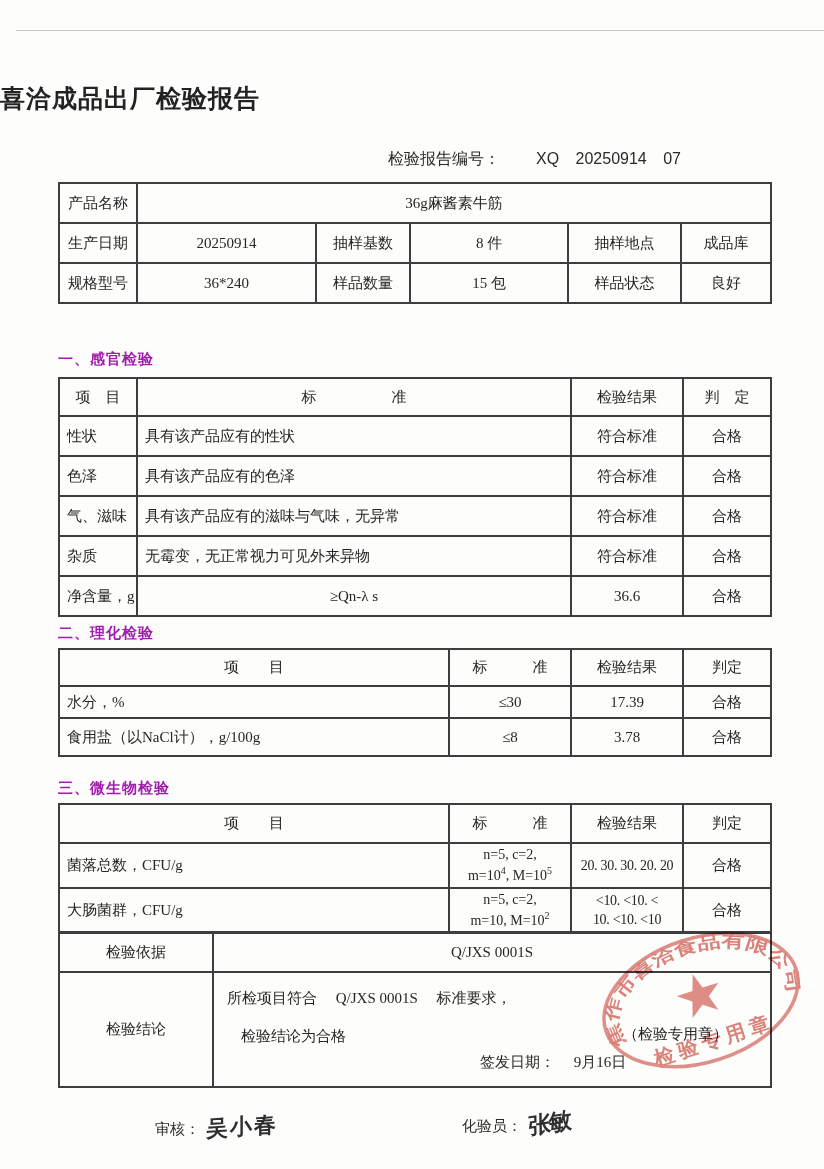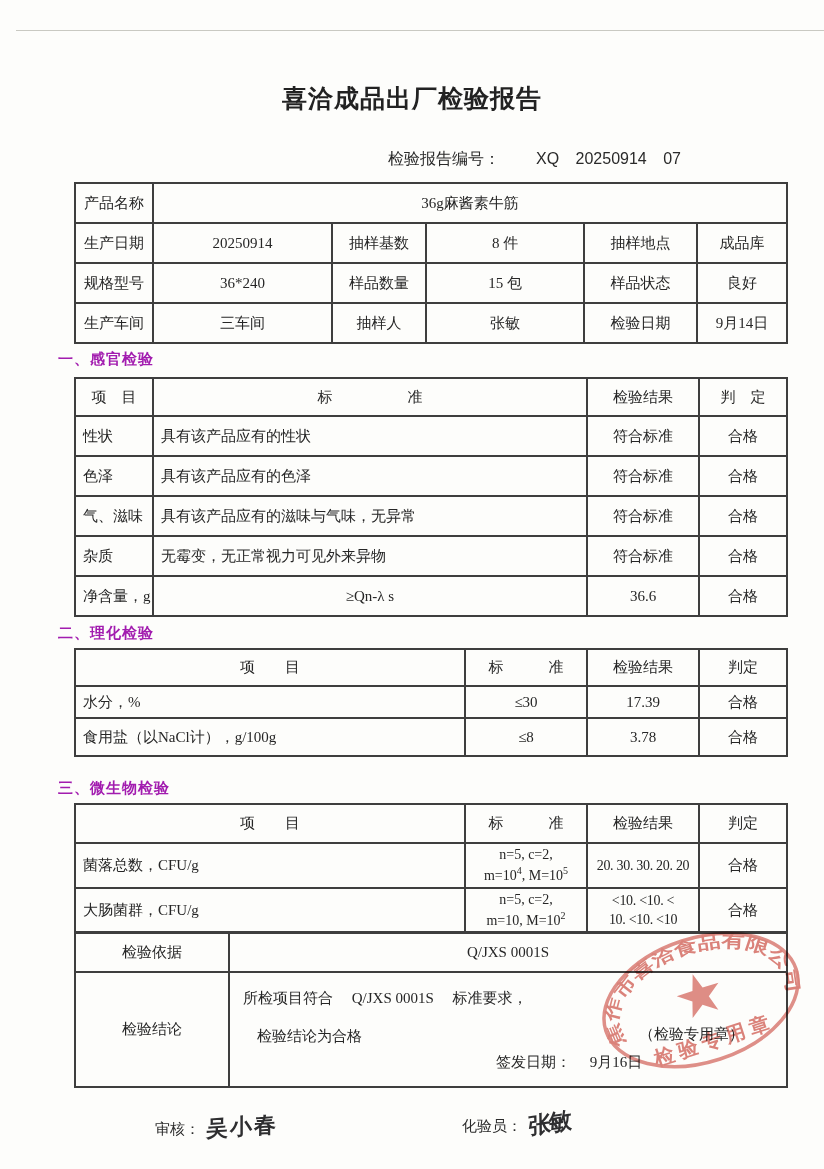--- a/index.html
+++ b/index.html
@@ -5,31 +5,31 @@
   * { margin:0; padding:0; box-sizing:border-box; }
   body { background:#ffffff; font-family:"Liberation Serif","DejaVu Serif",serif; }
   .page {
     position:relative; width:824px; height:1169px;
     background:#fdfdfb; color:#262626; overflow:hidden;
   }
   .scan-line { position:absolute; top:30px; left:16px; right:0; height:1px; background:#c9c9c2; }
 
   .doc-title {
     position:absolute; top:82px; left:0; width:100%;
-    text-align:center; font-family:"Liberation Sans","DejaVu Sans",sans-serif;
+    font-family:"Liberation Sans","DejaVu Sans",sans-serif;
     font-size:25px; font-weight:700; letter-spacing:1px; color:#222;
   }
   .report-no {
     position:absolute; top:149px; left:388px;
     font-family:"Liberation Sans","DejaVu Sans",sans-serif;
     font-size:16px; color:#2a2a2a; display:flex; align-items:baseline;
   }
   .report-no .val { margin-left:36px; word-spacing:12px; }
 
-  table { border-collapse:collapse; table-layout:fixed; position:absolute; left:74px; }
+  table { border-collapse:collapse; table-layout:fixed; position:absolute; left:58px; }
   td {
     border:2px solid #3e3e3e; font-size:15px; color:#262626;
     text-align:center; vertical-align:middle; padding:0 5px;
     overflow:hidden; white-space:nowrap;
   }
   td.left { text-align:left; padding-left:7px; }
   .sec-head {
     position:absolute; left:58px; font-size:15px; font-weight:700; color:#a21caf;
     letter-spacing:1px;
   }
@@ -94,28 +94,20 @@
       <td>抽样地点</td>
       <td>成品库</td>
     </tr>
     <tr style="height:40px">
       <td>规格型号</td>
       <td>36*240</td>
       <td>样品数量</td>
       <td>15 包</td>
       <td>样品状态</td>
       <td>良好</td>
-    </tr>
-    <tr style="height:40px">
-      <td>生产车间</td>
-      <td>三车间</td>
-      <td>抽样人</td>
-      <td>张敏</td>
-      <td>检验日期</td>
-      <td>9月14日</td>
     </tr>
   </tbody>
     </table>
 
   <div class="sec-head" style="top:350px">一、感官检验</div>
   <table style="top:377px; width:712px;">
     <colgroup>
         <col style="width:78px">
         <col style="width:434px">
         <col style="width:112px">

